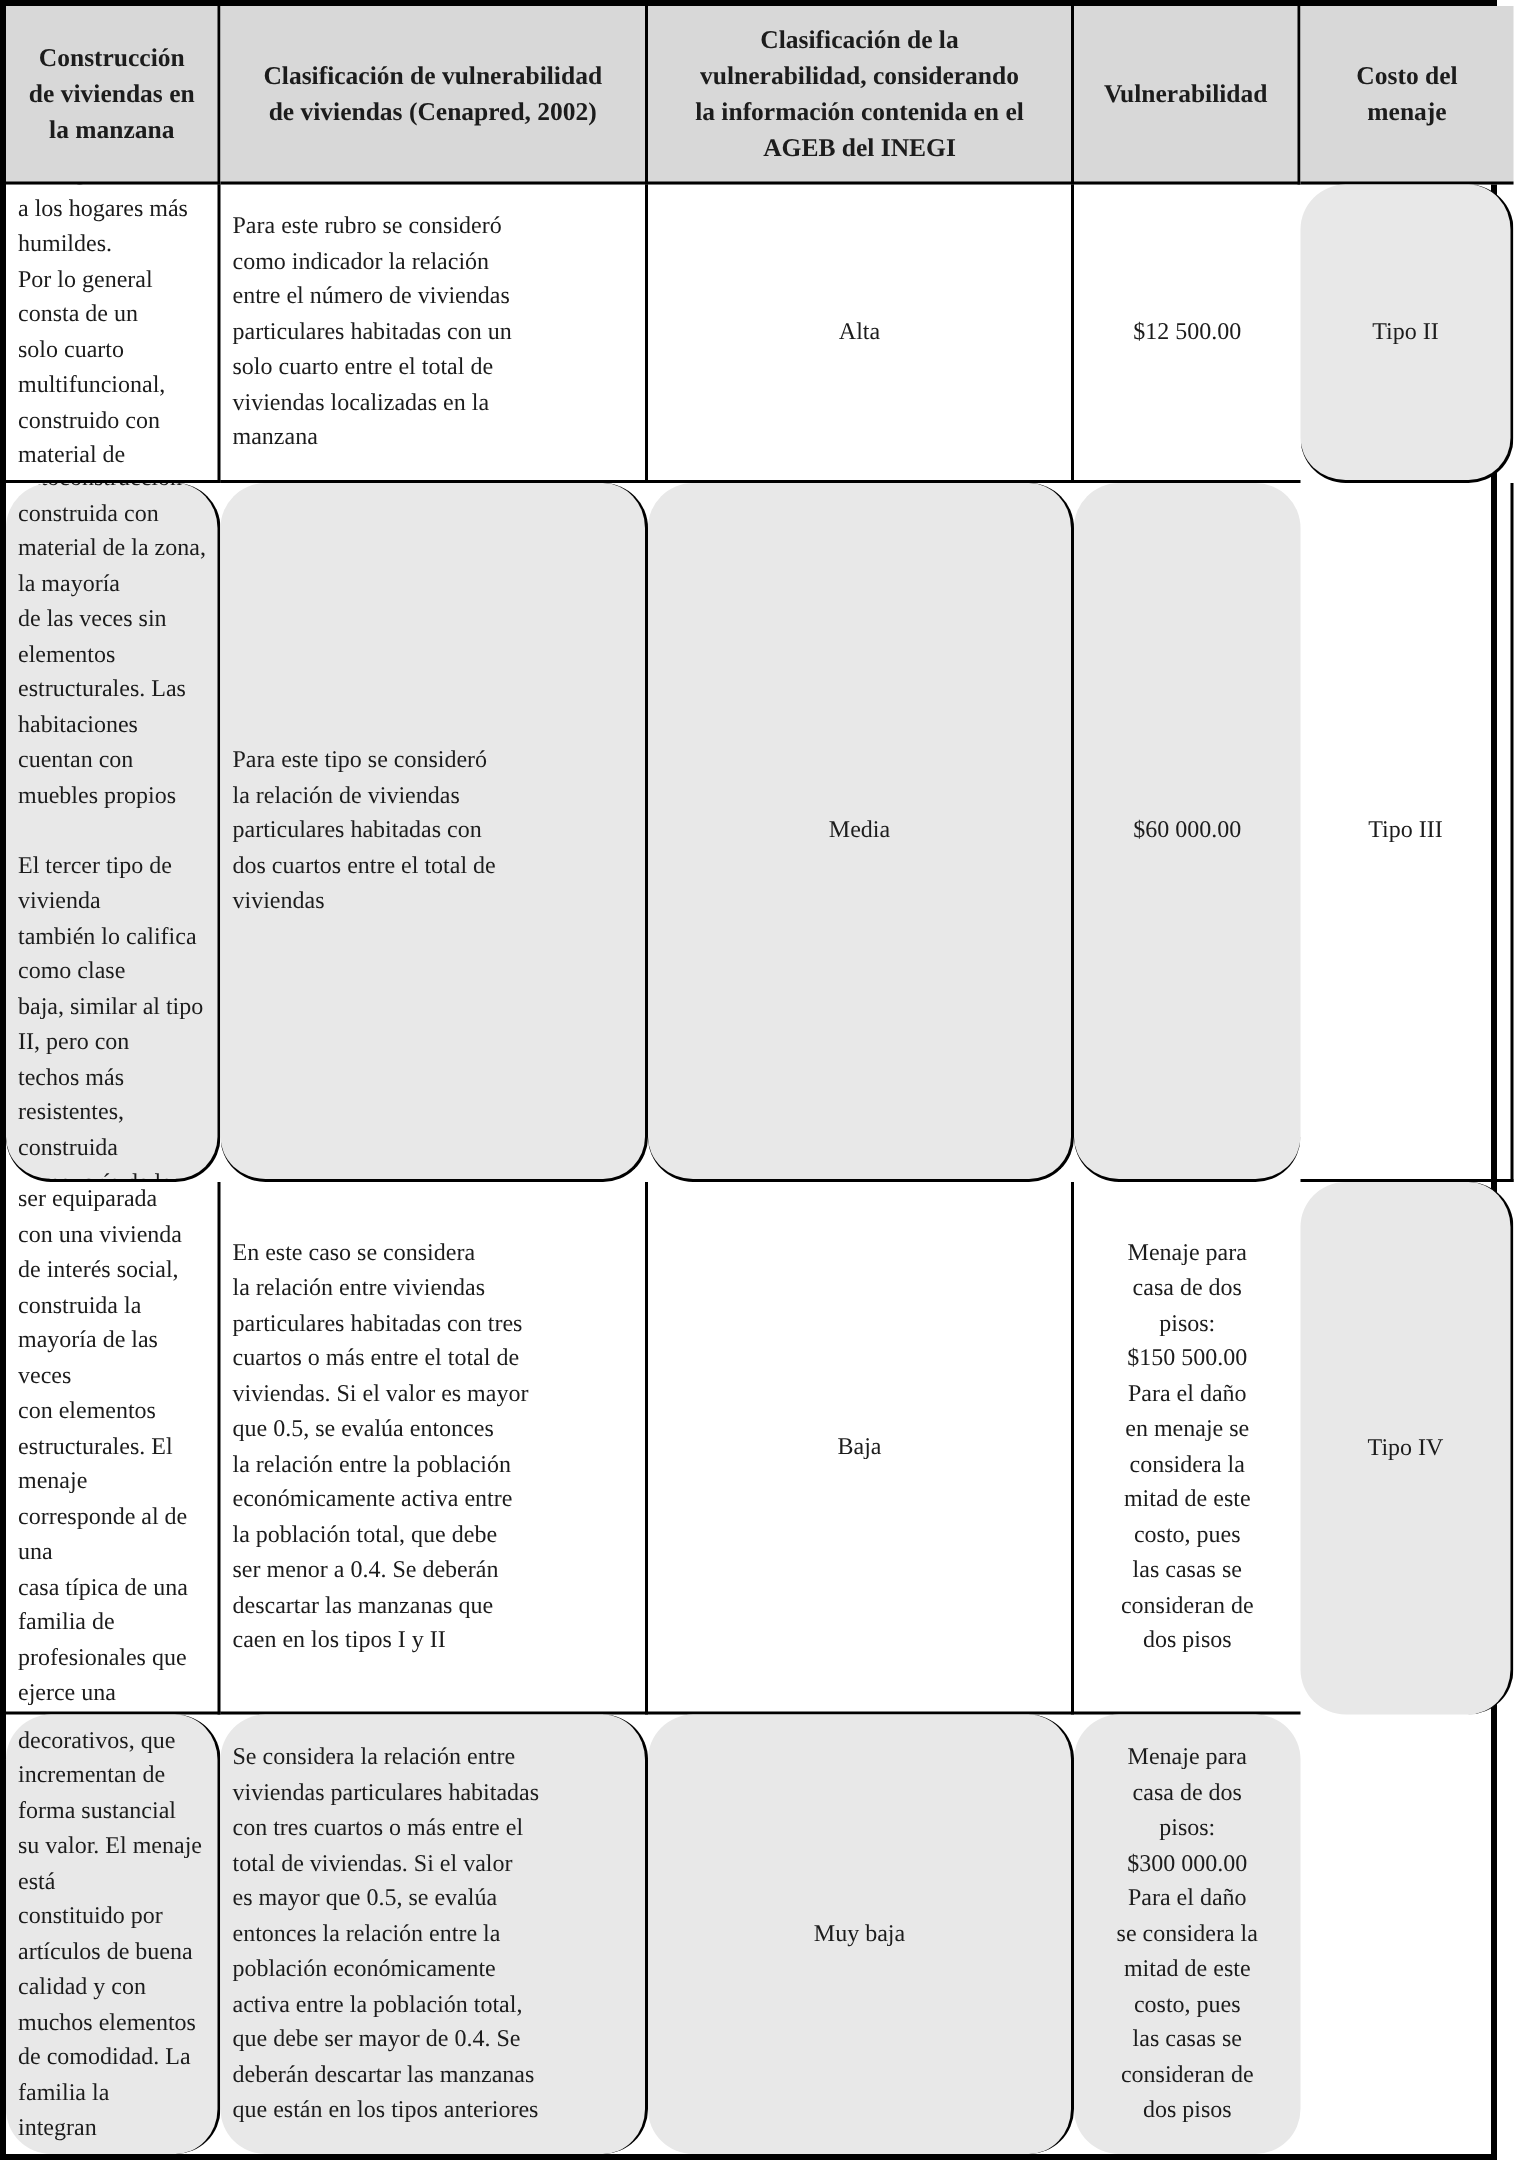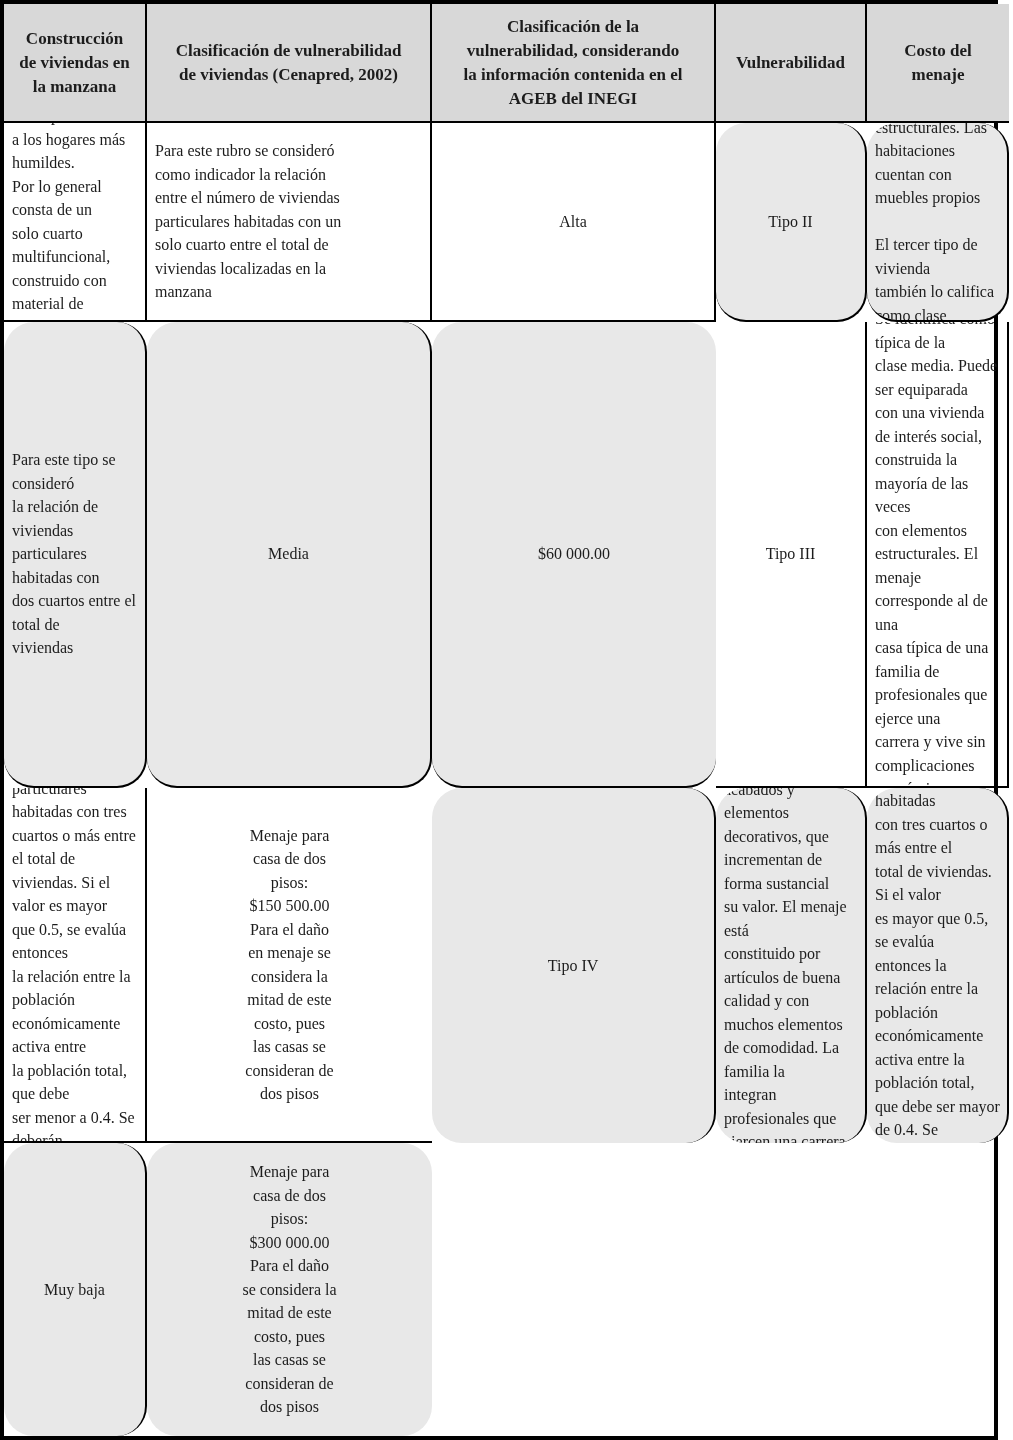--- a/index.html
+++ b/index.html
@@ -70,20 +70,23 @@
 como indicador la relación
 entre el número de viviendas
 particulares habitadas con un
 solo cuarto entre el total de
 viviendas localizadas en la
 manzana</span>
   </div>
   <div class="cell body-cell center">
     <span>Alta</span>
   </div>
+  <div class="cell body-cell center last-col">
+    <span>$12 500.00</span>
+  </div>
 
   <div class="cell body-cell center alt">
     <span>Tipo II</span>
   </div>
   <div class="cell body-cell left alt">
     <span>Corresponde a hogares
 que pueden ser calificados
 como de clase baja, donde la
 vivienda se describiría como de
 autoconstrucción o construida con
@@ -136,20 +139,23 @@
 particulares habitadas con tres
 cuartos o más entre el total de
 viviendas. Si el valor es mayor
 que 0.5, se evalúa entonces
 la relación entre la población
 económicamente activa entre
 la población total, que debe
 ser menor a 0.4. Se deberán
 descartar las manzanas que
 caen en los tipos I y II</span>
+  </div>
+  <div class="cell body-cell center">
+    <span>Baja</span>
   </div>
   <div class="cell body-cell center last-col">
     <span>Menaje para
 casa de dos
 pisos:
 $150 500.00
 Para el daño
 en menaje se
 considera la
 mitad de este

